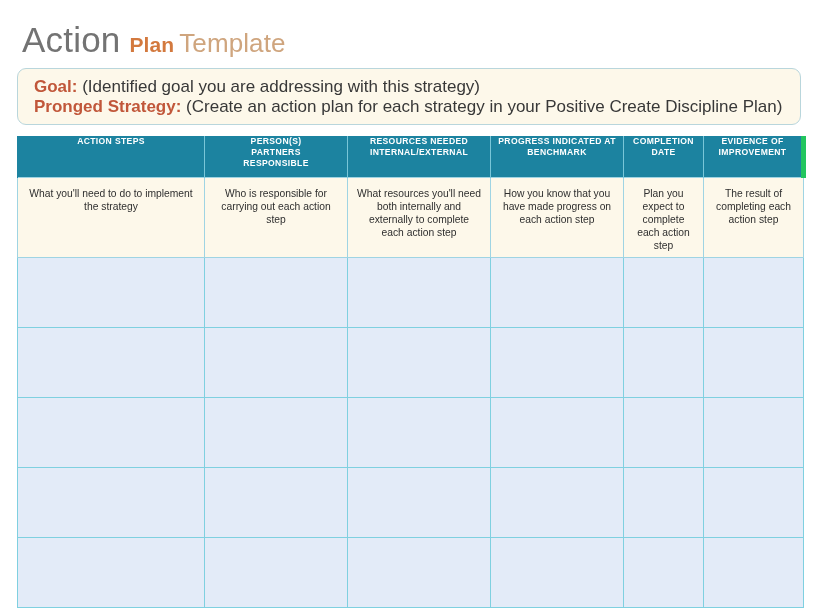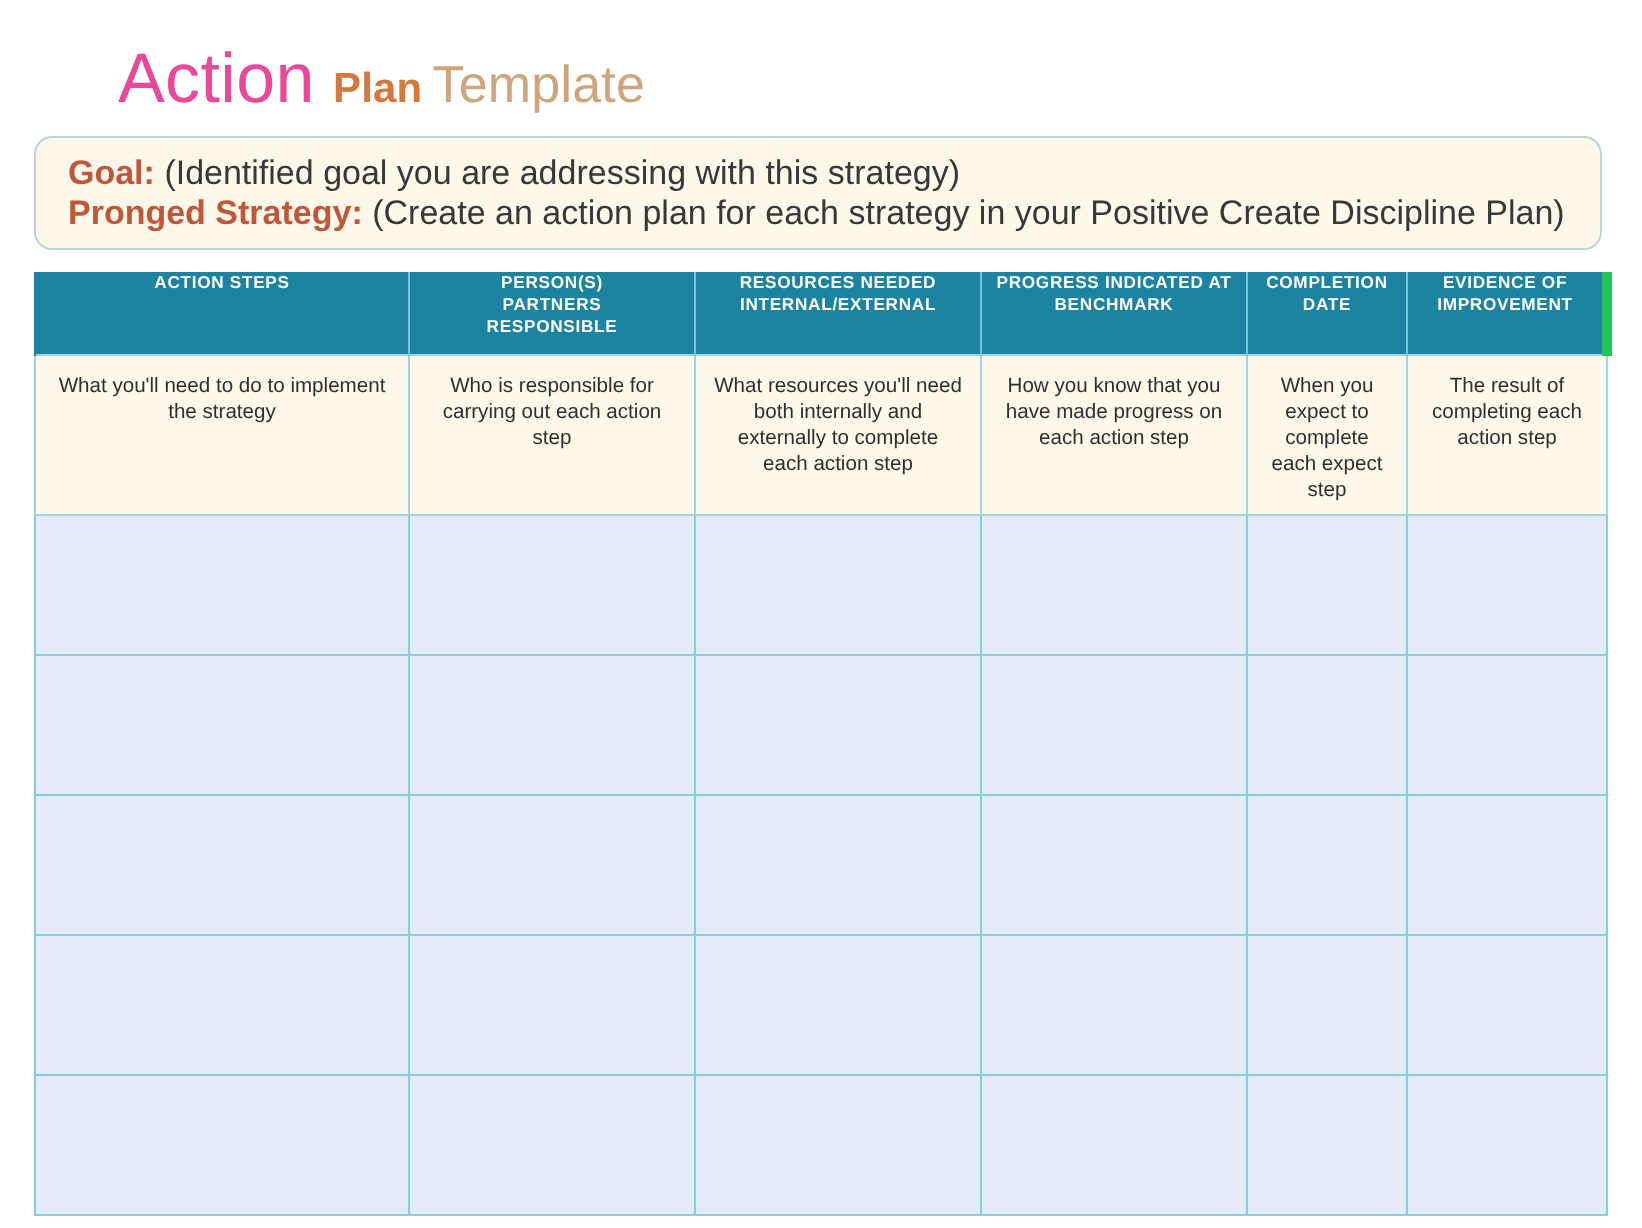--- a/index.html
+++ b/index.html
@@ -20,23 +20,22 @@
   .page-title {
     position: absolute;
     left: 22px;
     top: 22px;
     white-space: nowrap;
     line-height: 1;
   }
   .title-action {
     font-size: 35px;
     font-weight: 300;
-    color: #ec4899;
+    color: #737373;
     letter-spacing: 0.2px;
-    margin-left: 37px;
   }
   .title-plan {
     font-size: 21px;
     font-weight: bold;
     color: #d3793e;
     margin-left: 9px;
     letter-spacing: 0.1px;
   }
   .title-template {
     font-size: 26px;
@@ -165,21 +164,21 @@
         <th>COMPLETION<br>DATE</th>
         <th>EVIDENCE OF<br>IMPROVEMENT</th>
       </tr>
   </thead>
   <tbody id="table-body">
       <tr class="instruction-row">
         <td>What you'll need to do to implement the strategy</td>
         <td>Who is responsible for carrying out each action step</td>
         <td>What resources you'll need both internally and externally to complete each action step</td>
         <td>How you know that you have made progress on each action step</td>
-        <td>When you expect to complete each expect step</td>
+        <td>Plan you expect to complete each action step</td>
         <td>The result of completing each action step</td>
       </tr>
       <tr class="empty-row">
         <td></td>
         <td></td>
         <td></td>
         <td></td>
         <td></td>
         <td></td>
       </tr>

